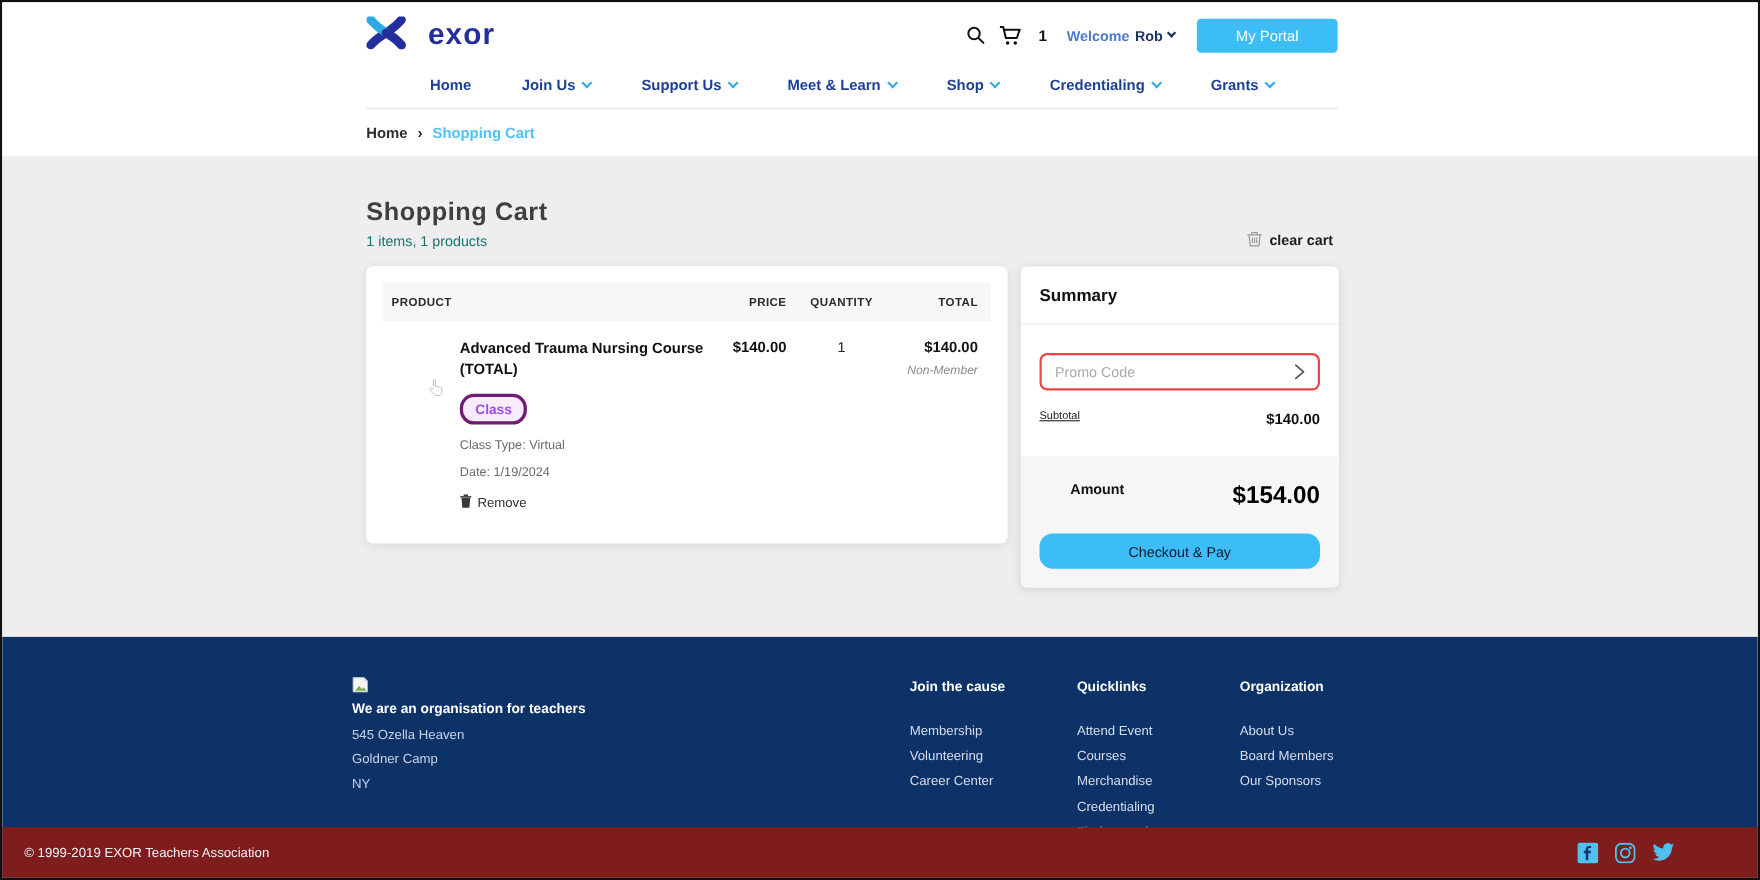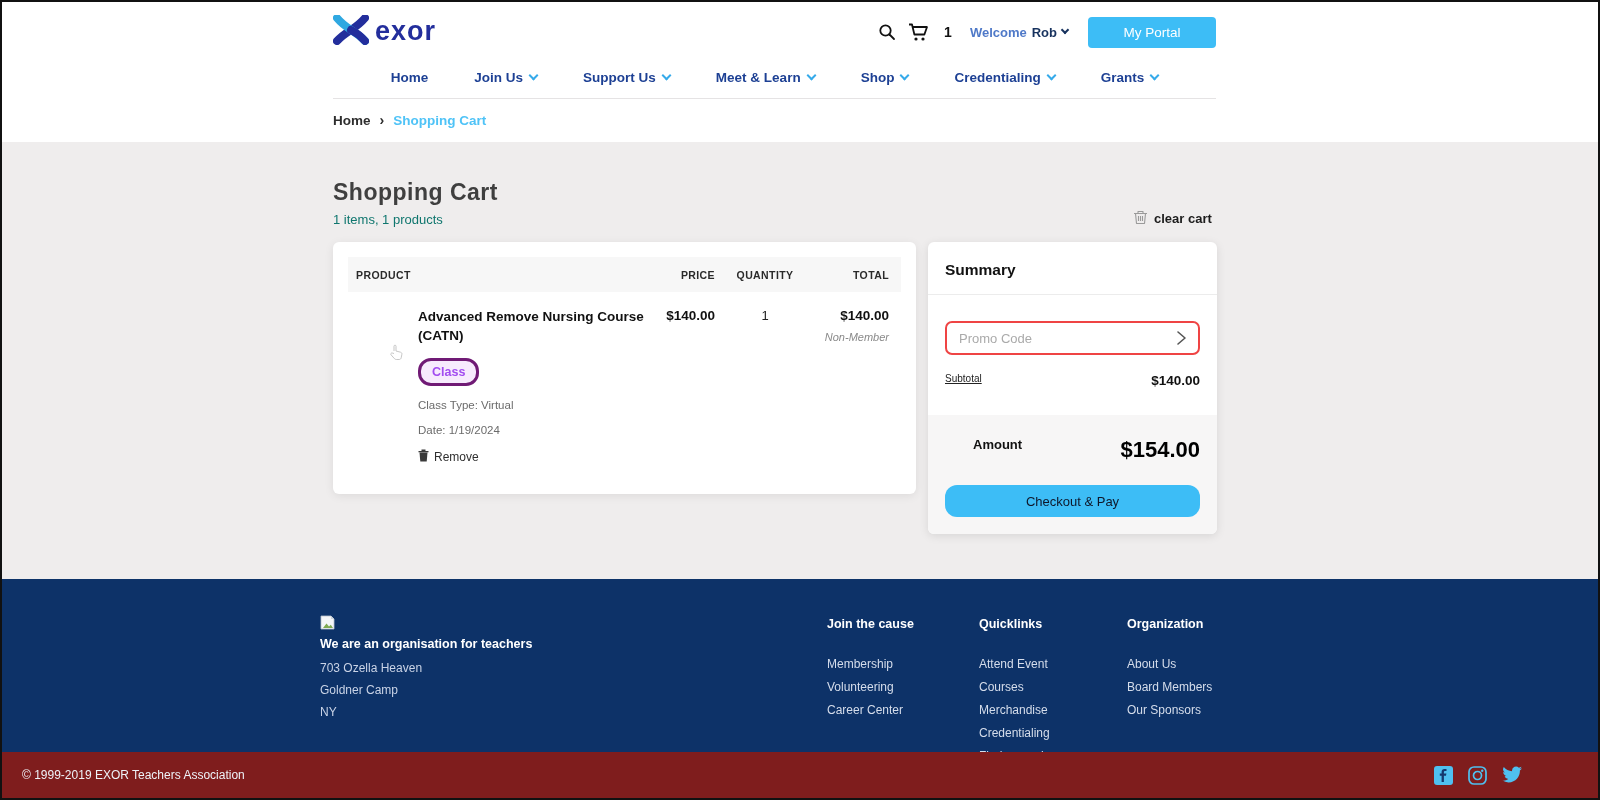--- a/index.html
+++ b/index.html
@@ -3,21 +3,21 @@
 <meta charset="utf-8">
 <style>
   * { margin:0; padding:0; box-sizing:border-box; }
   html,body { width:1600px; height:800px; background:#cfcfcf; font-family:"Liberation Sans", sans-serif; }
   .screen { position:relative; width:1600px; height:800px; border:2px solid #111; background:#fff; overflow:hidden; }
 
   
   .site-header { position:absolute; left:0; top:0; width:1596px; height:140px; background:#fff; }
   .header-inner { position:relative; width:883px; margin-left:331px; height:100%; }
   .header-top { position:absolute; left:0; top:12px; width:100%; height:36px; display:flex; align-items:center; justify-content:space-between; }
-  .logo { display:flex; align-items:center; gap:6px; cursor:pointer; }
+  .logo { display:flex; align-items:center; gap:20px; cursor:pointer; }
   .logo-text { font-size:27px; font-weight:bold; color:#232e9c; letter-spacing:1px; line-height:1; margin-top:-2px; }
   .header-actions { display:flex; align-items:center; gap:12px; }
   .icon-btn { display:inline-flex; align-items:center; cursor:pointer; }
   .cart-count { font-size:14px; font-weight:bold; color:#111; margin-left:3px; }
   .welcome { display:flex; align-items:center; gap:5px; margin-left:6px; cursor:pointer; font-size:13px; }
   .welcome-prefix { color:#4f79c8; font-weight:600; }
   .welcome-name { color:#17325e; font-weight:bold; }
   .chev { display:inline-block; width:7px; height:7px; border-right:2px solid #35aaea; border-bottom:2px solid #35aaea; transform:rotate(45deg); margin-top:-4px; }
   .chev.dark { border-color:#17325e; width:6px; height:6px; }
   .portal-btn { width:128px; height:31px; background:#3dbdf6; color:#fff; border:none; border-radius:4px; font-size:13.5px; font-family:inherit; cursor:pointer; margin-left:8px; }
@@ -196,21 +196,21 @@
         <div class="trow">
           <div class="prod-cell">
             <div class="prod-img">
               <span class="cursor-glyph">
                 <svg width="13" height="16" viewBox="0 0 13 16">
                     <path d="M4 7V2.2c0-1.4 2-1.4 2 0V7l4.5 1.2c1 .3 1.6 1 1.4 2l-.7 3.6c-.2 1-1 1.7-2 1.7H6.3c-.7 0-1.4-.3-1.9-.9L1.2 11c-.9-1-.2-2.2 1-2L4 9.5" stroke="#8d8d8d" stroke-width="0.9" fill="#fff"></path>
                   </svg>
               </span>
             </div>
             <div class="prod-info">
-              <div class="prod-name">Advanced Remove Nursing Course (CATN)</div>
+              <div class="prod-name">Advanced Trauma Nursing Course (TOTAL)</div>
               <span class="badge">Class</span>
               <div class="prod-attr">Class Type: Virtual</div>
               <div class="prod-attr">Date: 1/19/2024</div>
               <div class="remove-link">
                 <span>
                   <svg width="11" height="13" viewBox="0 0 11 13">
                       <path d="M1.5 3.5h8l-.8 9h-6.4z" fill="#3a3a3a"></path>
                       <rect x="0.5" y="2" width="10" height="1.3" fill="#3a3a3a"></rect>
                       <rect x="3.5" y="0.5" width="4" height="1.5" fill="#3a3a3a"></rect>
                     </svg>
@@ -257,21 +257,21 @@
   <footer class="site-footer">
     <div class="f-left">
       <div class="broken-img">
         <svg width="17" height="15" viewBox="0 0 17 15">
             <path d="M1 1h10l3 3v10H1z" fill="#f4f6f8" stroke="#b9c2cc" stroke-width="0.8"></path>
             <path d="M11 1l3 3h-3z" fill="#cdd5dd"></path>
             <path d="M3 13l3.5-4.5 2.5 3 1.8-1.8 2.2 3.3z" fill="#7faa52"></path>
           </svg>
       </div>
       <div class="f-tagline">We are an organisation for teachers</div>
-      <div class="f-addr">703 Ozella Heaven</div>
+      <div class="f-addr">545 Ozella Heaven</div>
       <div class="f-addr">Goldner Camp</div>
       <div class="f-addr">NY</div>
     </div>
 
     <div class="f-col f-col-1">
       <div class="f-col-title">Join the cause</div>
       <div class="f-link">Membership</div>
       <div class="f-link">Volunteering</div>
       <div class="f-link">Career Center</div>
     </div>

